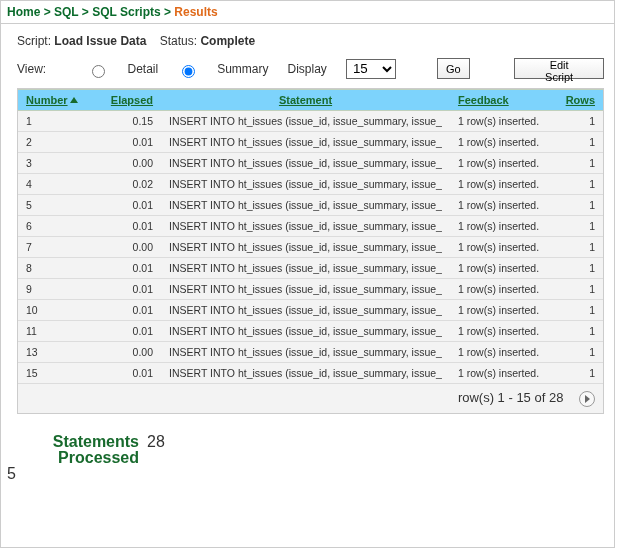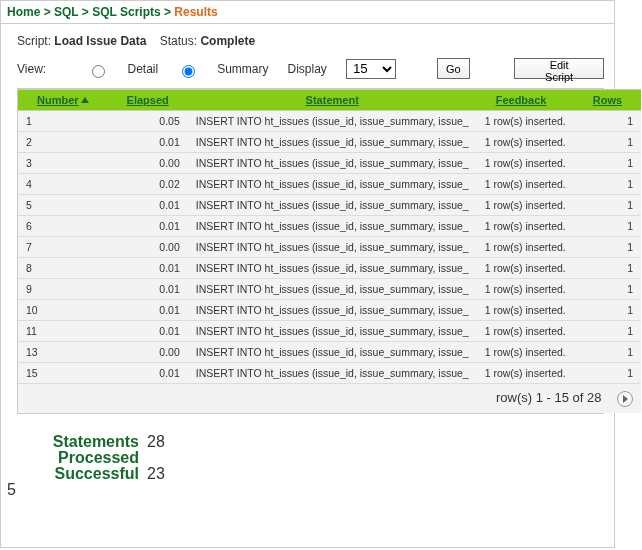--- a/index.html
+++ b/index.html
@@ -78,25 +78,25 @@
     margin: 3px 10px 8px 16px;
     border: 1px solid #ccc;
     background: #f3f3f3;
   }
   table {
     width: 100%;
     border-collapse: collapse;
     background: #f3f3f3;
   }
   thead th {
-    background: #84cc16;
+    background: #7dd3fc;
     font-size: 11px;
     color: #186a2d;
     text-align: left;
-    padding: 4px 19px;
+    padding: 4px 8px;
     text-decoration: underline;
     white-space: nowrap;
     border-top: 1px solid #c0d0bc;
     border-bottom: 1px solid #c0d0bc;
   }
   thead th.center { text-align: center; }
   thead th.right { text-align: right; }
   tbody td {
     padding: 4px 8px;
     font-size: 10.5px;
@@ -220,21 +220,21 @@
       </th>
       <th class="right">Elapsed</th>
       <th class="center">Statement</th>
       <th>Feedback</th>
       <th class="right">Rows</th>
     </tr>
   </thead>
   <tbody id="tbody">
           <tr>
             <td>1</td>
-            <td class="right">0.05</td>
+            <td class="right">0.15</td>
             <td>INSERT INTO ht_issues (issue_id, issue_summary, issue_</td>
             <td>1 row(s) inserted.</td>
             <td class="right">1</td>
           </tr>
           <tr>
             <td>2</td>
             <td class="right">0.01</td>
             <td>INSERT INTO ht_issues (issue_id, issue_summary, issue_</td>
             <td>1 row(s) inserted.</td>
             <td class="right">1</td>
@@ -331,21 +331,17 @@
   </tfoot>
 </table>
 </div>
 
 <div class="stats">
   <div class="stats-row">
     <div class="k">Statements Processed</div>
     <div class="v">28</div>
   </div>
   <div class="stats-row">
-    <div class="k">Successful</div>
-    <div class="v">23</div>
-  </div>
-  <div class="stats-row">
     <div class="v">5</div>
   </div>
 </div>
 
 </div>
 
 </body></html>

